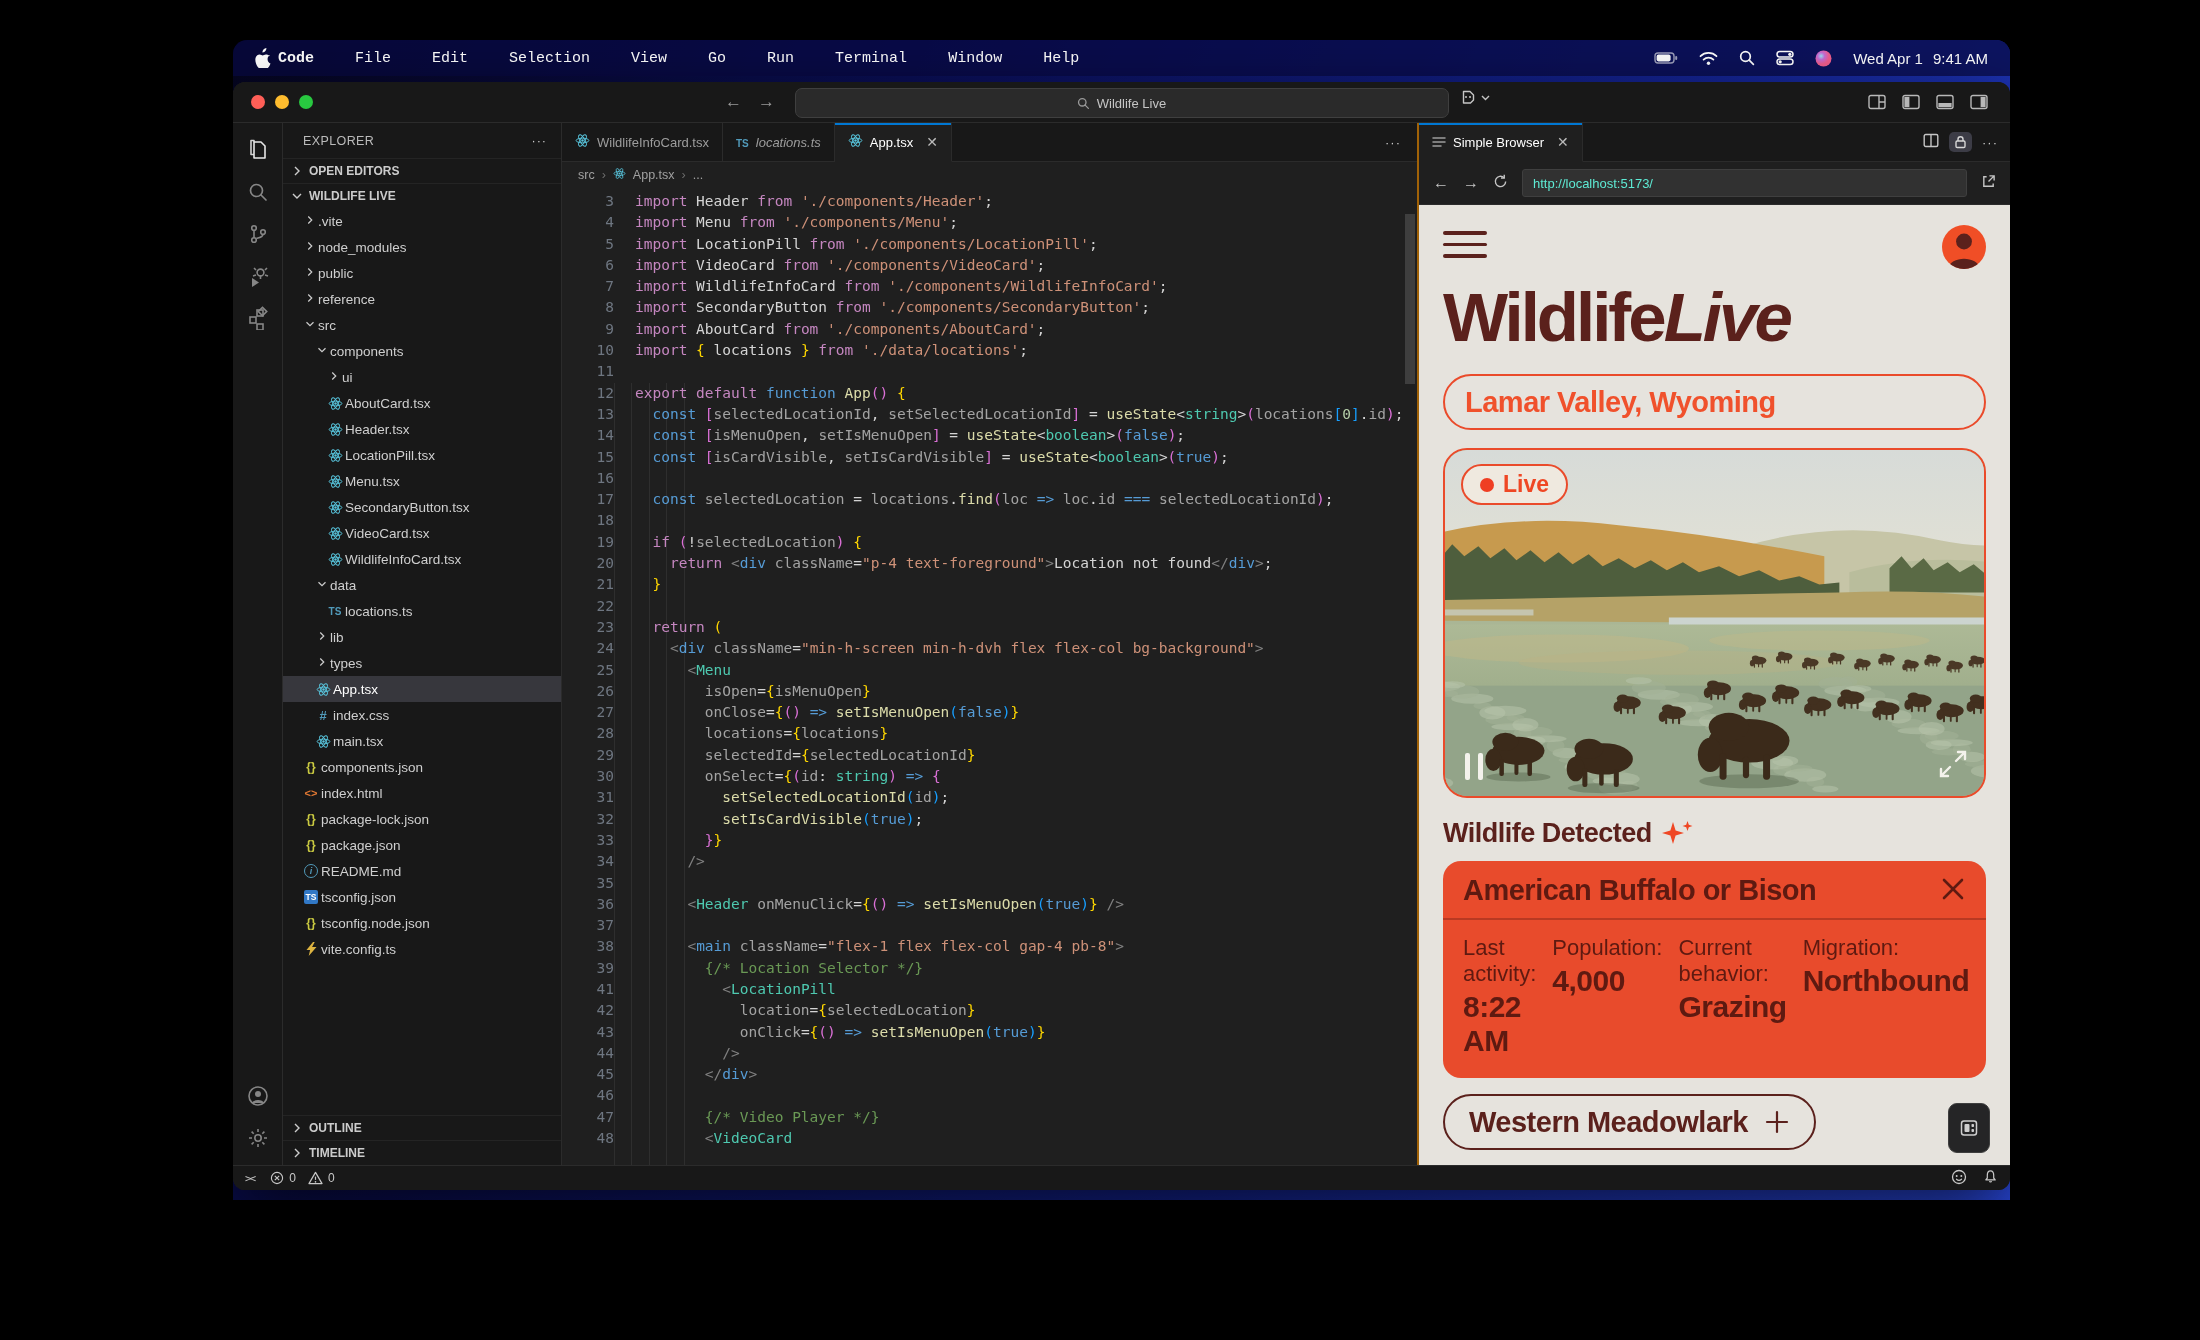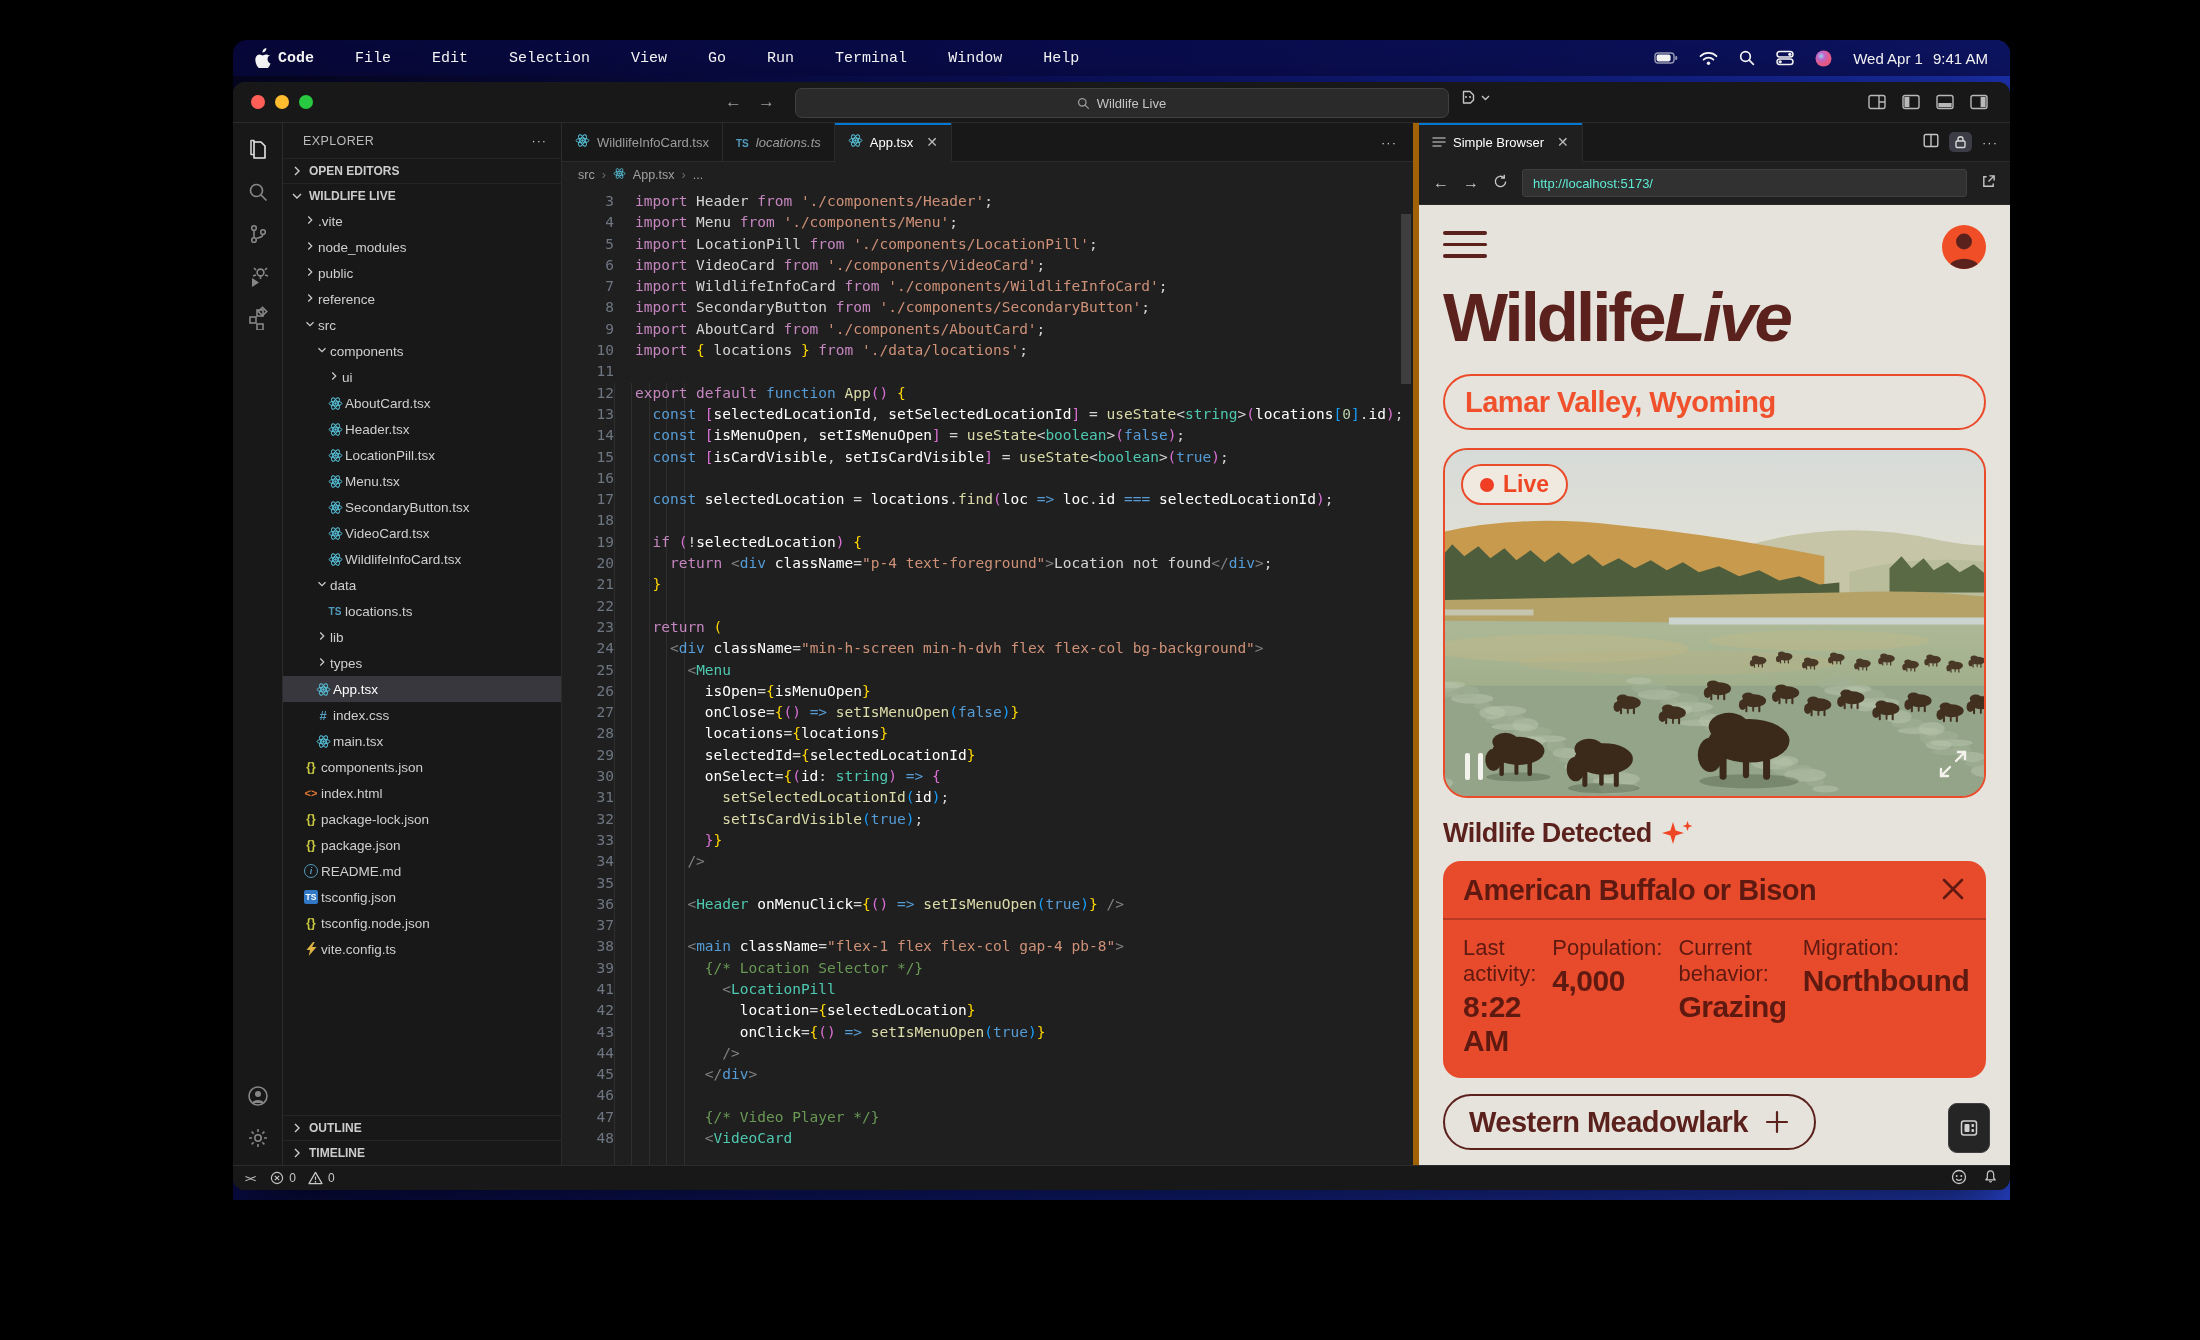--- a/index.html
+++ b/index.html
@@ -63,25 +63,25 @@
   .tab .cl-x{margin-left:6px;color:#bbb;font-size:14px;}
   .tab.preview .tlabel{font-style:italic;}
   .tab-dots{margin-left:auto;align-self:center;padding:0 16px;color:#ccc;letter-spacing:1px;}
   .breadcrumb{height:26px;display:flex;align-items:center;gap:7px;padding:0 16px;color:#a0a0a0;font-size:12.5px;flex:none;}
   .bc-sep{color:#6e6e6e;}
   .codewrap{flex:1;position:relative;overflow:hidden;padding-top:3px;}
   .cl{display:flex;height:21.3px;line-height:21.3px;font-family:"DejaVu Sans Mono",monospace;font-size:14.5px;white-space:pre;}
   .ln{width:52px;text-align:right;padding-right:21px;color:#6e7681;flex:none;}
   .guide{position:absolute;width:1px;background:rgba(255,255,255,.07);}
   .scrollthumb{position:absolute;right:2px;top:26px;width:10px;height:170px;background:rgba(121,121,121,.35);}
-  .tk-k{color:#C586C0}.tk-b{color:#569CD6}.tk-t{color:#4EC9B0}.tk-v{color:#ffffff}.tk-f{color:#DCDCAA}
+  .tk-k{color:#C586C0}.tk-b{color:#569CD6}.tk-t{color:#4EC9B0}.tk-v{color:#a3a3a3}.tk-f{color:#DCDCAA}
   .tk-s{color:#CE9178}.tk-n{color:#B5CEA8}.tk-w{color:#D4D4D4}.tk-g{color:#6A9955}.tk-y{color:#FFD700}
   .tk-m{color:#DA70D6}.tk-u{color:#179FFF}.tk-x{color:#808080}
   
-  .browser-col{width:591px;border-left:6px solid #a16207;display:flex;flex-direction:column;background:#1f1f1f;flex:none;}
+  .browser-col{width:591px;border-left:2px solid #a16207;display:flex;flex-direction:column;background:#1f1f1f;flex:none;}
   .btab{max-width:200px;}
   .btab-icons{margin-left:auto;display:flex;align-items:center;gap:10px;padding-right:12px;}
   .lockwrap{background:#3c3c46;border-radius:5px;padding:3px 5px;display:flex;}
   .urlbar{height:42px;background:#1f1f1f;display:flex;align-items:center;gap:14px;padding:0 14px;border-bottom:1px solid #2b2b2b;flex:none;color:#c5c5c5;}
   .url-input{flex:1;height:26px;background:#313131;border:1px solid #3f3f3f;border-radius:3px;display:flex;align-items:center;padding:0 10px;color:#5eead4;font-size:13px;}
   .nav-g{font-size:16px;color:#c5c5c5;}
   
   .appwrap{flex:1;background:#e6e3dd;position:relative;padding:20px 24px 0;overflow:hidden;}
   .app-head{display:flex;align-items:flex-start;justify-content:space-between;height:48px;}
   .burger{display:flex;flex-direction:column;gap:8px;padding-top:6px;}

